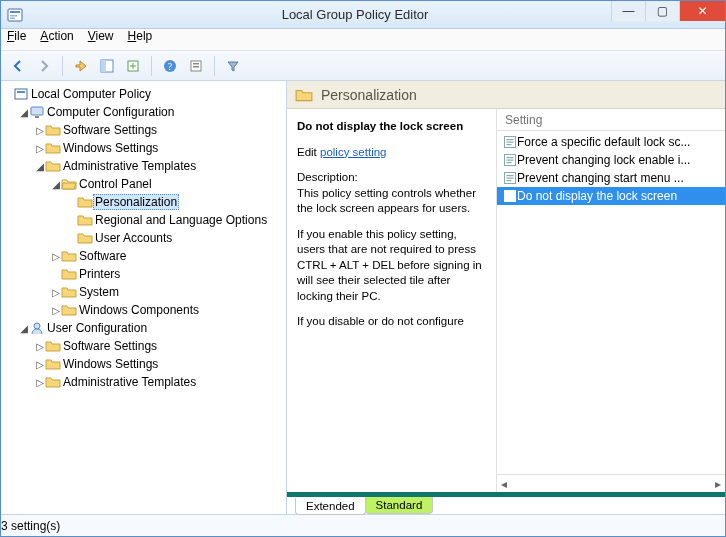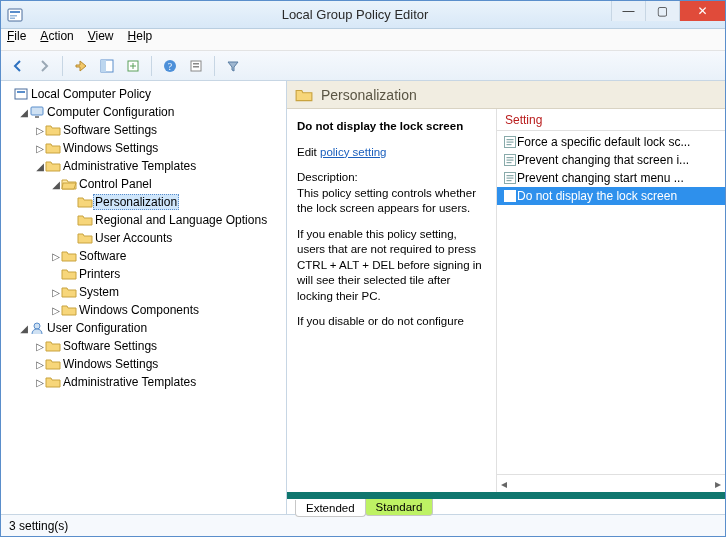--- a/index.html
+++ b/index.html
@@ -158,21 +158,21 @@
     display: flex;
     flex-direction: column;
     min-width: 0;
   }
   .list-header {
     height: 22px;
     border-bottom: 1px solid #e0e0e0;
     display: flex; align-items: center;
     padding: 4px 8px;
     font-size: 12px;
-    color: #b91c1c;
+    color: #737373;
   }
   .list-body {
     flex: 1;
     overflow: auto;
     padding: 2px 0;
   }
   .list-row {
     display: flex; align-items: center;
     gap: 0;
     height: 18px;
@@ -191,23 +191,23 @@
     border-top: 1px solid #e0e0e0;
     display: flex; align-items: center; justify-content: flex-end;
     padding: 0 4px;
     gap: 4px;
     color: #666;
   }
   
   .tabs {
     height: 22px;
     display: flex;
-    align-items: flex-start;
+    align-items: center;
     padding-left: 8px;
-    border-top: 7px solid #0f766e;
+    border-top: 5px solid #0f766e;
     background: #fff;
   }
   .tab {
     border: 1px solid #c7c7c7;
     border-top: none;
     border-bottom-left-radius: 4px;
     border-bottom-right-radius: 4px;
     padding: 2px 10px;
     font-size: 11.5px;
     margin-right: -1px;
@@ -217,21 +217,21 @@
     background: #fff;
     position: relative;
     top: 1px;
   }
   
   .statusbar {
     height: 22px;
     border-top: 1px solid #c7d6e4;
     display: flex;
     align-items: center;
-    padding: 0 8px;
+    padding: 0 0;
     font-size: 12px;
     background: #f6f9fd;
   }
 </style>
 </head>
 <body>
 
 <div class="titlebar">
   <span class="sys-icon">
     <svg viewBox="0 0 16 16">
@@ -546,21 +546,21 @@
                 </svg></span>
               <span>Force a specific default lock sc...</span>
             </div>
             <div class="list-row">
               <span class="li-icon"><svg viewBox="0 0 14 14">
                   <rect x="1.5" y="1.5" width="11" height="11" fill="#fff" stroke="#8aa"></rect>
                   <rect x="3.5" y="4" width="7" height="1.2" fill="#8aa"></rect>
                   <rect x="3.5" y="6.5" width="7" height="1.2" fill="#8aa"></rect>
                   <rect x="3.5" y="9" width="5" height="1.2" fill="#8aa"></rect>
                 </svg></span>
-              <span>Prevent changing that screen i...</span>
+              <span>Prevent changing lock enable i...</span>
             </div>
             <div class="list-row">
               <span class="li-icon"><svg viewBox="0 0 14 14">
                   <rect x="1.5" y="1.5" width="11" height="11" fill="#fff" stroke="#8aa"></rect>
                   <rect x="3.5" y="4" width="7" height="1.2" fill="#8aa"></rect>
                   <rect x="3.5" y="6.5" width="7" height="1.2" fill="#8aa"></rect>
                   <rect x="3.5" y="9" width="5" height="1.2" fill="#8aa"></rect>
                 </svg></span>
               <span>Prevent changing start menu ...</span>
             </div>

